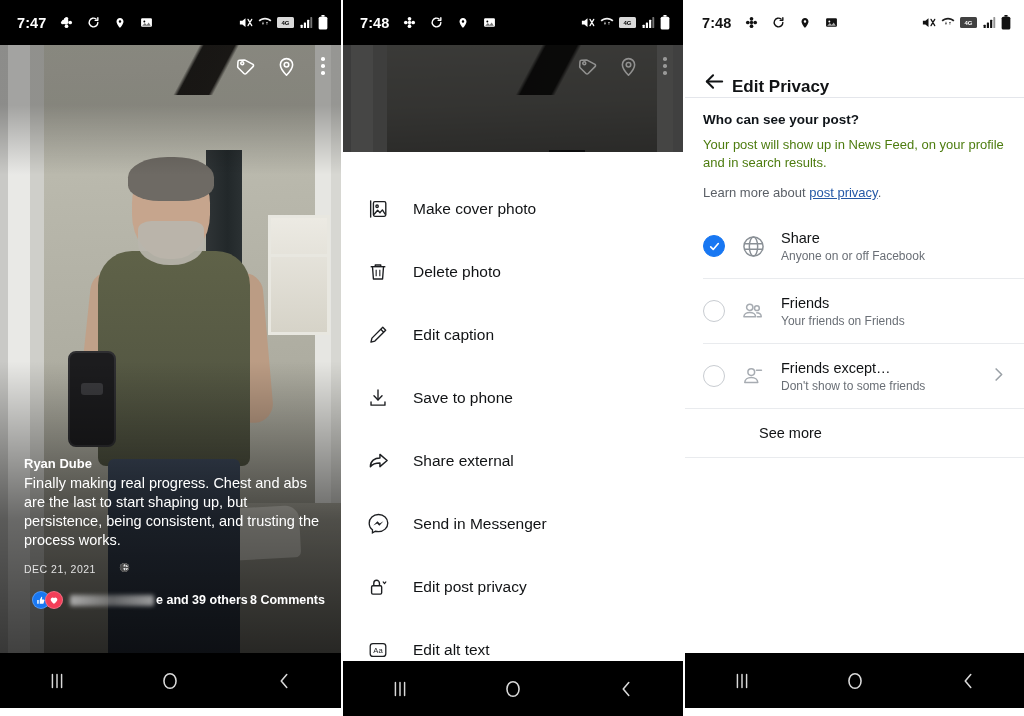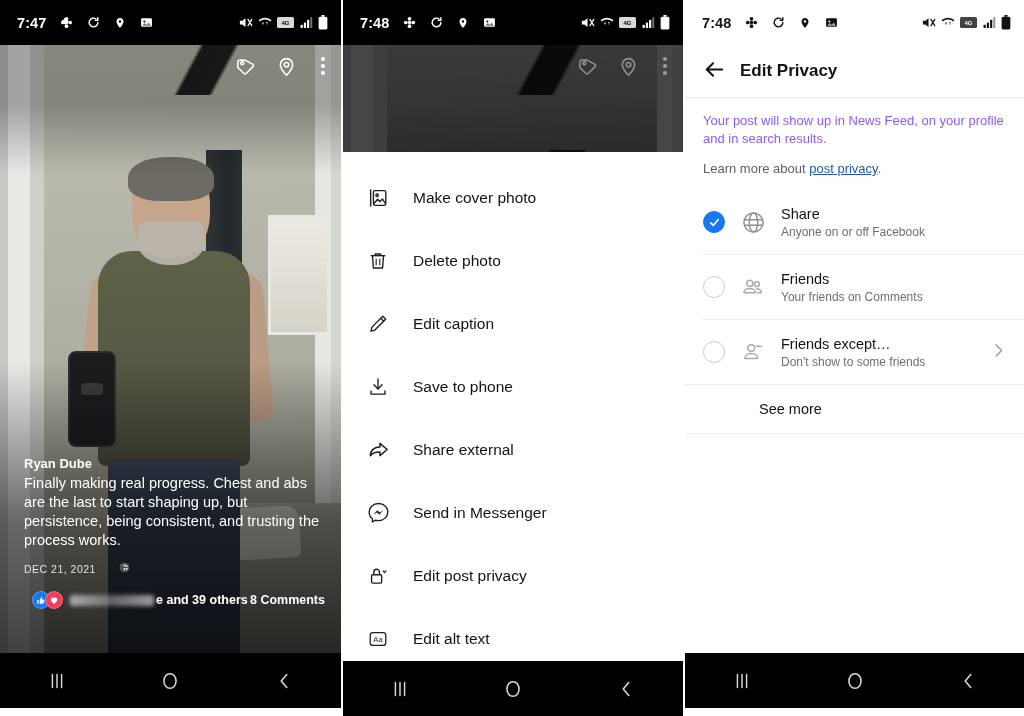--- a/index.html
+++ b/index.html
@@ -88,32 +88,32 @@
 
   
   .navbar { height:55px; background:#000; display:flex; align-items:center; justify-content:space-around; }
   .nav-ic { color:#d9d9d9; display:flex; align-items:center; justify-content:center; }
 
   
   .dim-photo { position:relative; height:107px; overflow:hidden; background:#121210; }
   .dim-photo .photo { filter:brightness(.30) saturate(.6); }
   .dim-photo .photo-topbar .ic { color:rgba(255,255,255,.45); }
   .dim-photo .kebab i { background:rgba(255,255,255,.45); }
-  .sheet { background:#fff; height:509px; padding-top:14px; }
+  .sheet { background:#fff; height:509px; padding-top:25px; }
   .menu-item { display:flex; align-items:center; gap:22px; height:63px; padding-left:22px; }
   .menu-item .mi-ic { width:26px; display:flex; justify-content:center; color:#1c1e21; }
   .menu-item .mi-label { font-size:15.5px; color:#111315; }
 
   
-  .p3-header { display:flex; align-items:center; gap:14px; height:52px; padding:0 0 0 18px; background:#fff; }
+  .p3-header { display:flex; align-items:flex-end; gap:6px; height:52px; padding:0 0 0 18px; background:#fff; }
   .p3-title { font-size:17px; font-weight:700; color:#111315; }
   .p3-sep { height:1px; background:#e4e6eb; }
   .p3-intro { padding:14px 18px 14px; }
   .p3-q { font-size:13.5px; font-weight:700; color:#0f1419; margin-bottom:9px; }
-  .p3-desc { font-size:13px; line-height:18px; color:#8b5cf6; }
+  .p3-desc { font-size:13px; line-height:18px; color:#4d7c0f; }
   .p3-learn { margin-top:13px; font-size:13px; color:#5a5f66; }
   .p3-learn a { color:#2458a6; text-decoration:underline; }
   .opt { display:flex; align-items:center; gap:14px; padding:13px 16px 13px 18px; min-height:64px; }
   .opt-radio { width:22px; height:22px; border-radius:50%; border:1.6px solid #c8ccd1; flex:none; display:flex; align-items:center; justify-content:center; }
   .opt-radio.on { background:#1877f2; border-color:#1877f2; }
   .opt-ic { width:28px; display:flex; align-items:center; justify-content:center; flex:none; color:#8a9096; }
   .opt-txt { flex:1; }
   .opt-title { font-size:14.5px; color:#111315; line-height:18px; }
   .opt-sub { font-size:12px; color:#6a6f76; margin-top:2px; }
   .opt-chev { color:#9aa0a6; flex:none; }
@@ -571,20 +571,21 @@
         <span><svg width="23" height="23" viewBox="0 0 24 24" fill="none" stroke="#111315" stroke-width="2.1" stroke-linecap="round" stroke-linejoin="round">
               <path d="M20 12H4"></path>
               <path d="M10.5 5.5L4 12l6.5 6.5"></path>
             </svg></span>
         <span class="p3-title">Edit Privacy</span>
       </div>
 
       <div class="p3-sep"></div>
 
       <div class="p3-intro">
+        <div class="p3-q">Who can see your post?</div>
         <div class="p3-desc">Your post will show up in News Feed, on your profile and in search results.</div>
         <div class="p3-learn"><span>Learn more about </span><a href="#">post privacy</a><span>.</span></div>
       </div>
 
       <div class="opt">
         <span class="opt-radio on">
             <svg width="13" height="13" viewBox="0 0 24 24" fill="none" stroke="#fff" stroke-width="3" stroke-linecap="round" stroke-linejoin="round">
               <path d="M5 12.8l4.6 4.6L19 6.6"></path>
             </svg>
           </span>
@@ -608,21 +609,21 @@
         <span class="opt-ic">
             <svg width="26" height="26" viewBox="0 0 24 24" fill="none" stroke="#a7acb2" stroke-width="1.4">
               <circle cx="9" cy="8.6" r="2.9"></circle>
               <circle cx="15.6" cy="9.4" r="2.2"></circle>
               <path d="M3.6 17.2c0-2.4 2.4-3.9 5.4-3.9s5.4 1.5 5.4 3.9z" stroke-linejoin="round"></path>
               <path d="M15 13.6c2.6.1 4.6 1.5 4.6 3.6h-4.1" stroke-linejoin="round"></path>
             </svg>
           </span>
         <span class="opt-txt">
           <span class="opt-title">Friends</span>
-          <div class="opt-sub">Your friends on Comments</div>
+          <div class="opt-sub">Your friends on Friends</div>
         </span>
       </div>
 
       <div class="divider"></div>
 
       <div class="opt">
         <span class="opt-radio"></span>
         <span class="opt-ic">
             <svg width="26" height="26" viewBox="0 0 24 24" fill="none" stroke="#a7acb2" stroke-width="1.4">
               <circle cx="10.4" cy="8.4" r="3.1"></circle>

